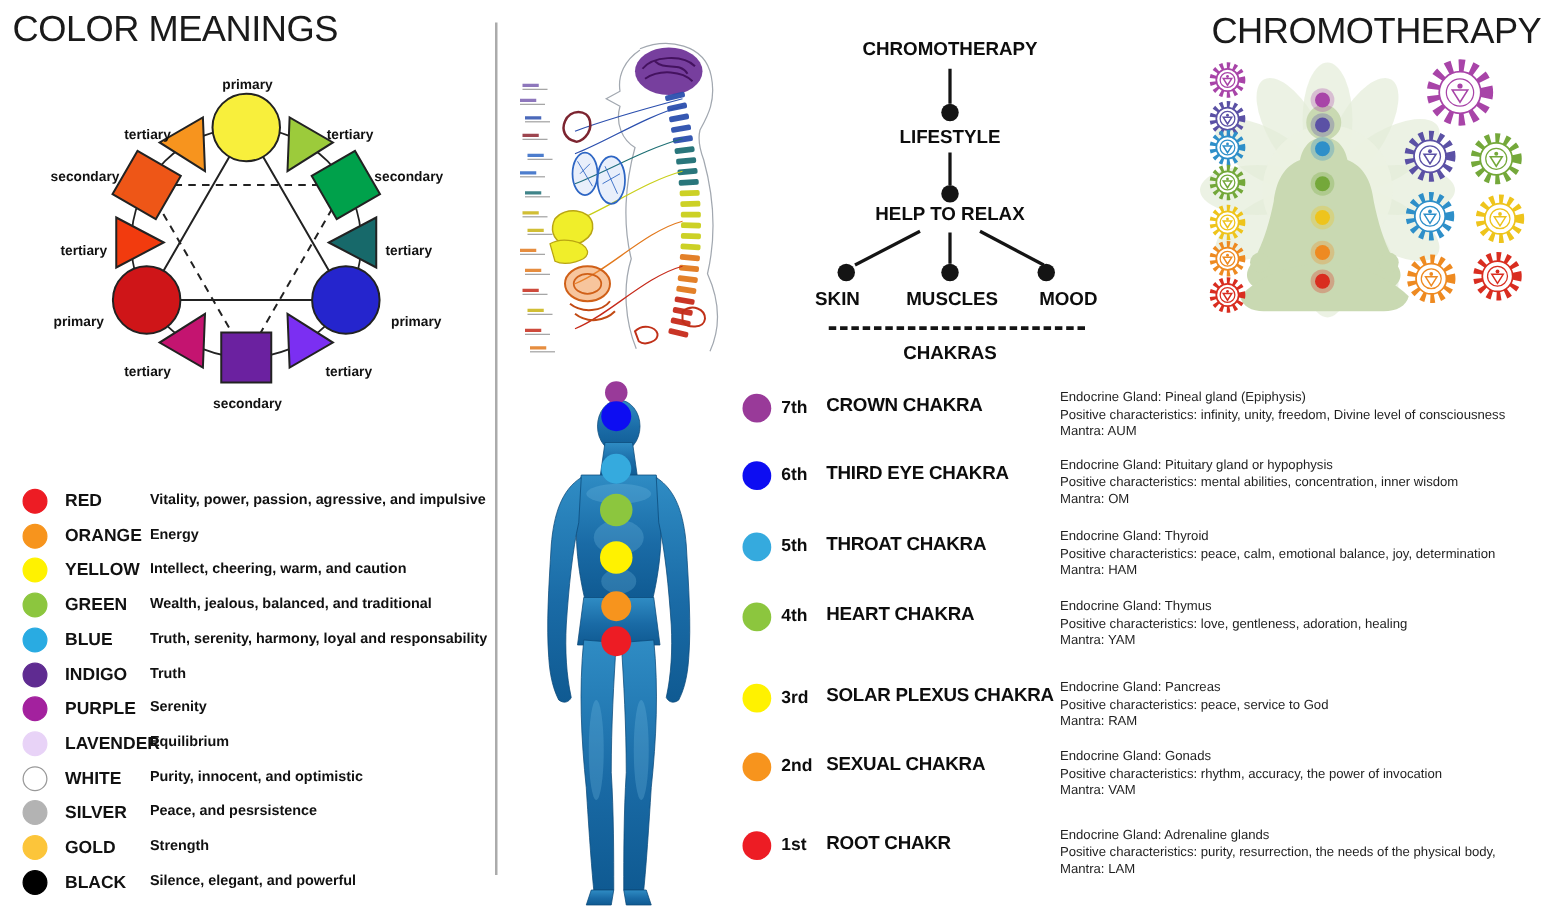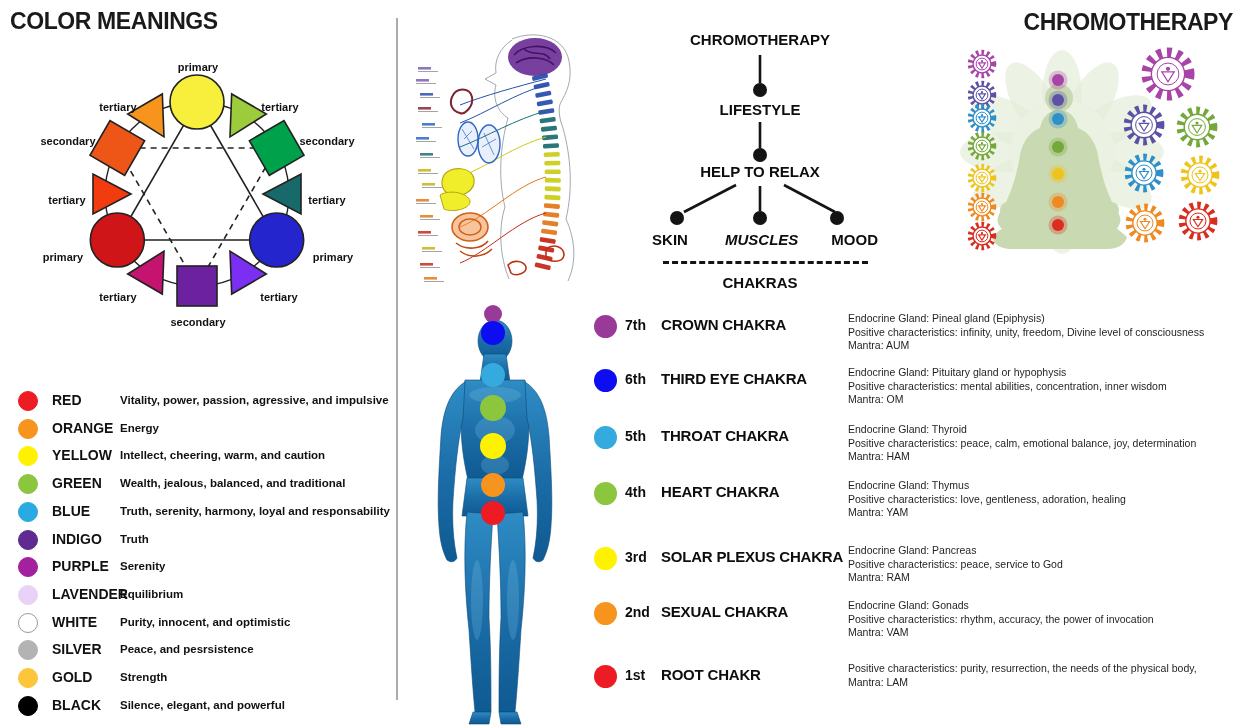--- a/index.html
+++ b/index.html
@@ -1,19 +1,19 @@
 <!DOCTYPE html>
 <html><head>
 <meta charset="utf-8">
 <style>
   html,body{margin:0;padding:0;background:#fff;}
   #app{position:relative;width:1239px;height:727px;background:#fff;overflow:hidden;
        font-family:"Liberation Sans","DejaVu Sans",sans-serif;color:#111;}
   .abs{position:absolute;}
-  .big-title{font-size:23px;font-weight:bold;letter-spacing:-0.4px;color:#1a1a1a;white-space:nowrap;}
+  .big-title{font-size:29px;font-weight:normal;letter-spacing:-0.4px;color:#1a1a1a;white-space:nowrap;}
   
   #flowchart{left:630px;top:28px;width:260px;height:270px;}
   .flow-label{position:absolute;font-size:15px;font-weight:bold;color:#0d0d0d;text-align:center;white-space:nowrap;}
   #flow-dashed{position:absolute;left:33px;top:233px;width:205px;border-top:3px dashed #141414;}
   
   #legend{left:14px;top:386px;width:382px;height:336px;}
   .legend-row{position:absolute;left:0;width:382px;height:28px;}
   .legend-dot{position:absolute;left:4px;top:5px;width:18px;height:18px;border-radius:50%;}
   .legend-name{position:absolute;left:38px;top:0;line-height:28px;font-size:14px;font-weight:bold;color:#111;}
   .legend-meaning{position:absolute;left:106px;top:0;line-height:28px;font-size:11.5px;font-weight:bold;color:#111;white-space:nowrap;}
@@ -255,21 +255,21 @@
       <line x1="130" y1="158" x2="130" y2="183" stroke="#141414" stroke-width="2.6"></line>
       <line x1="154" y1="157" x2="205" y2="184" stroke="#141414" stroke-width="2.6"></line>
       <circle cx="47" cy="190" r="7" fill="#141414"></circle>
       <circle cx="130" cy="190" r="7" fill="#141414"></circle>
       <circle cx="207" cy="190" r="7" fill="#141414"></circle>
     </svg>
     <div class="flow-label" style="left:0;top:3px;width:260px;">CHROMOTHERAPY</div>
     <div class="flow-label" style="left:0;top:73px;width:260px;">LIFESTYLE</div>
     <div class="flow-label" style="left:0;top:135px;width:260px;text-align:center;">HELP TO RELAX</div>
     <div class="flow-label" style="left:10px;top:203px;width:60px;">SKIN</div>
-    <div class="flow-label" style="left:95px;top:203px;width:70px;font-style:italic;">MUSCLES</div>
+    <div class="flow-label" style="left:95px;top:203px;width:70px;">MUSCLES</div>
     <div class="flow-label" style="left:188px;top:203px;width:60px;text-align:right;">MOOD</div>
     <div id="flow-dashed"></div>
     <div class="flow-label" style="left:0;top:246px;width:260px;">CHAKRAS</div>
   </div>
 
   <div class="abs big-title" id="right-title">CHROMOTHERAPY</div>
 
   <svg class="abs" id="meditation-svg" style="left:950px;top:40px;" width="289" height="228" viewBox="0 0 289 228">
       <ellipse cx="112" cy="56" rx="20" ry="46" transform="rotate(0 112 112)" fill="#e4edd8" opacity="0.7"></ellipse>
       <ellipse cx="112" cy="56" rx="20" ry="46" transform="rotate(30 112 112)" fill="#e4edd8" opacity="0.7"></ellipse>
@@ -462,19 +462,20 @@
         <span style="display:block">Endocrine Gland: Gonads</span>
         <span style="display:block">Positive characteristics: rhythm, accuracy, the power of invocation</span>
         <span style="display:block">Mantra: VAM</span>
       </span>
     </div>
       <div class="chakra-row" style="top: 661px;">
       <span class="chakra-dot" style="background: rgb(237, 28, 36);"></span>
       <span class="chakra-ordinal">1st</span>
       <span class="chakra-name">ROOT CHAKR</span>
       <span class="chakra-desc">
+        <span style="display:block">Endocrine Gland: Adrenaline glands</span>
         <span style="display:block">Positive characteristics: purity, resurrection, the needs of the physical body,</span>
         <span style="display:block">Mantra: LAM</span>
       </span>
     </div>
     </div>
 
 </div>
 
 </body></html>

